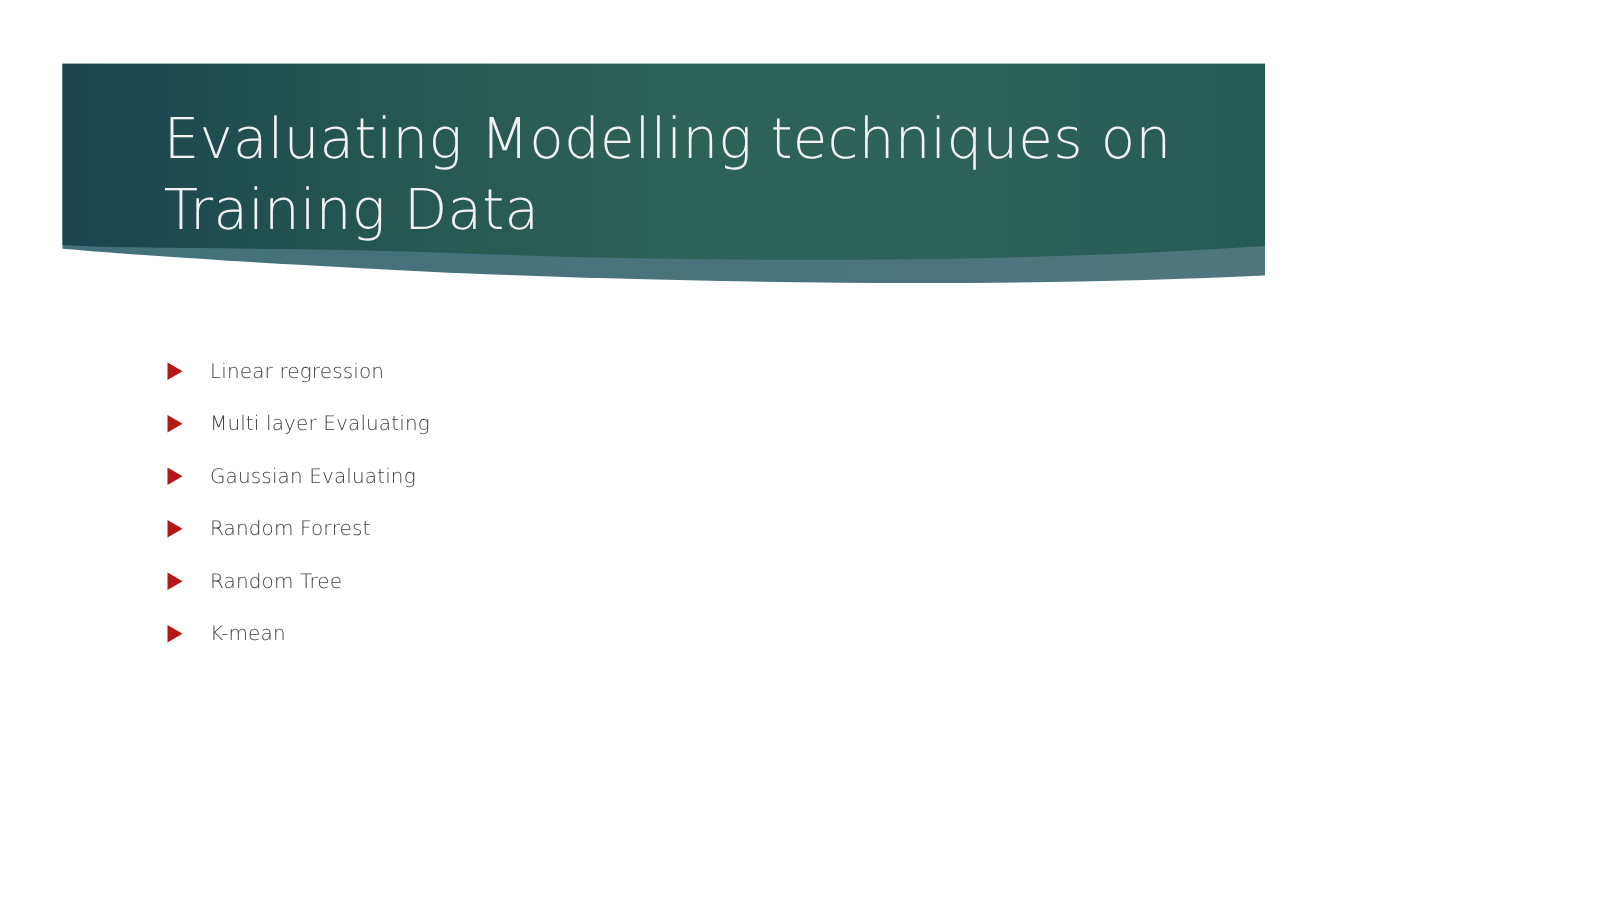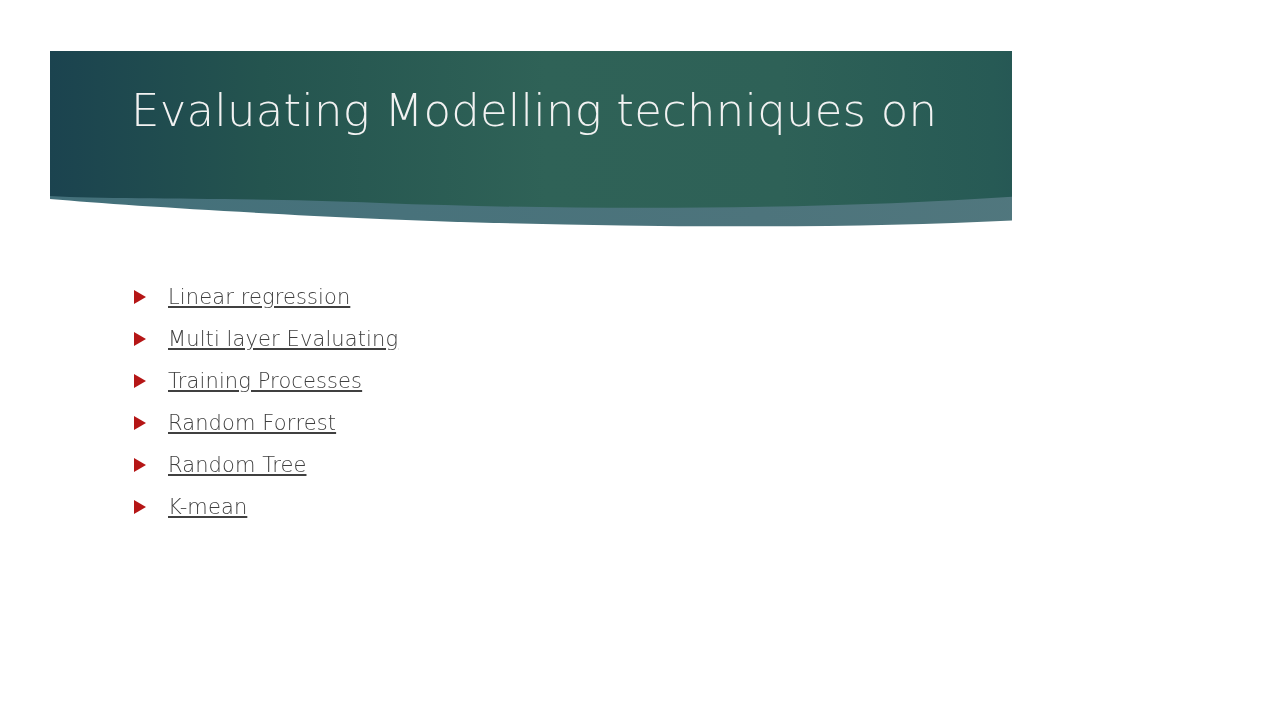--- a/index.html
+++ b/index.html
@@ -85,26 +85,25 @@
     height: 0;
     margin-left: 3px;
     margin-right: 22px;
     border-top: 7px solid transparent;
     border-bottom: 7px solid transparent;
     border-left: 12px solid #b51616;
   }
   .bullet-text {
     font-family: "DejaVu Sans", sans-serif;
     font-weight: 300;
-    font-size: 21px;
+    font-size: 16px;
     line-height: 26px;
     color: #404040;
     letter-spacing: 0.1px;
     white-space: nowrap;
-    text-decoration: underline;
   }
 </style>
 </head>
 <body>
 
 <div class="slide">
 
   <div class="header-banner">
     <svg width="1280" height="240" viewBox="0 0 1280 240" xmlns="http://www.w3.org/2000/svg">
       <defs>
@@ -131,37 +130,38 @@
       <path d="M 50,51 L 1230,51 L 1230,171
                C 1065,205 700,215 380,203
                C 230,197 120,200 50,196 Z" fill="url(#tealGrad)"></path>
     </svg>
   </div>
 
   <div class="accent-bar"></div>
 
   <div class="title-block">
     <div class="title-line">Evaluating Modelling techniques on</div>
+    <div class="title-line">Training Data</div>
   </div>
 
   <div class="bullet-list">
 
     <div class="bullet-item">
       <span class="bullet-marker"></span>
       <span class="bullet-text">Linear regression</span>
     </div>
 
     <div class="bullet-item">
       <span class="bullet-marker"></span>
       <span class="bullet-text">Multi layer Evaluating</span>
     </div>
 
     <div class="bullet-item">
       <span class="bullet-marker"></span>
-      <span class="bullet-text">Training Processes</span>
+      <span class="bullet-text">Gaussian Evaluating</span>
     </div>
 
 
     <div class="bullet-item">
       <span class="bullet-marker"></span>
       <span class="bullet-text">Random Forrest</span>
     </div>
 
     <div class="bullet-item">
       <span class="bullet-marker"></span>

